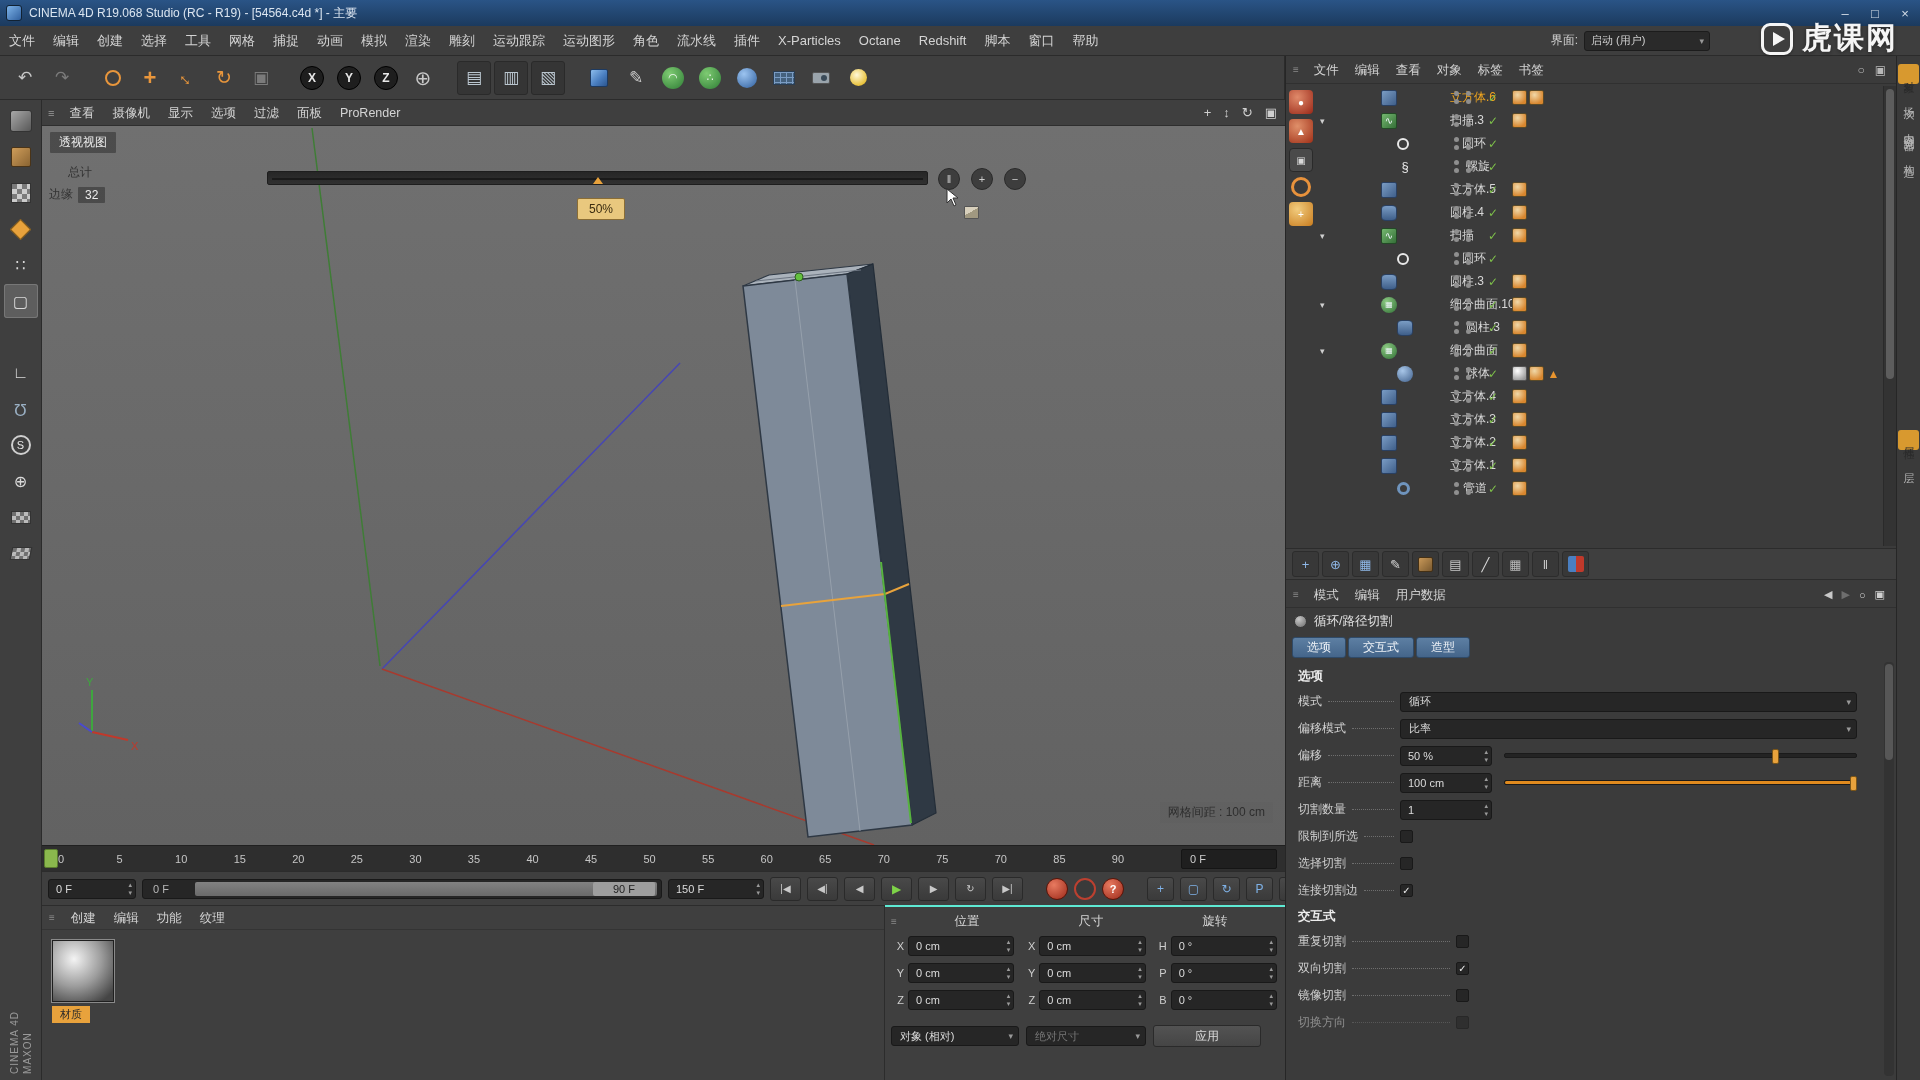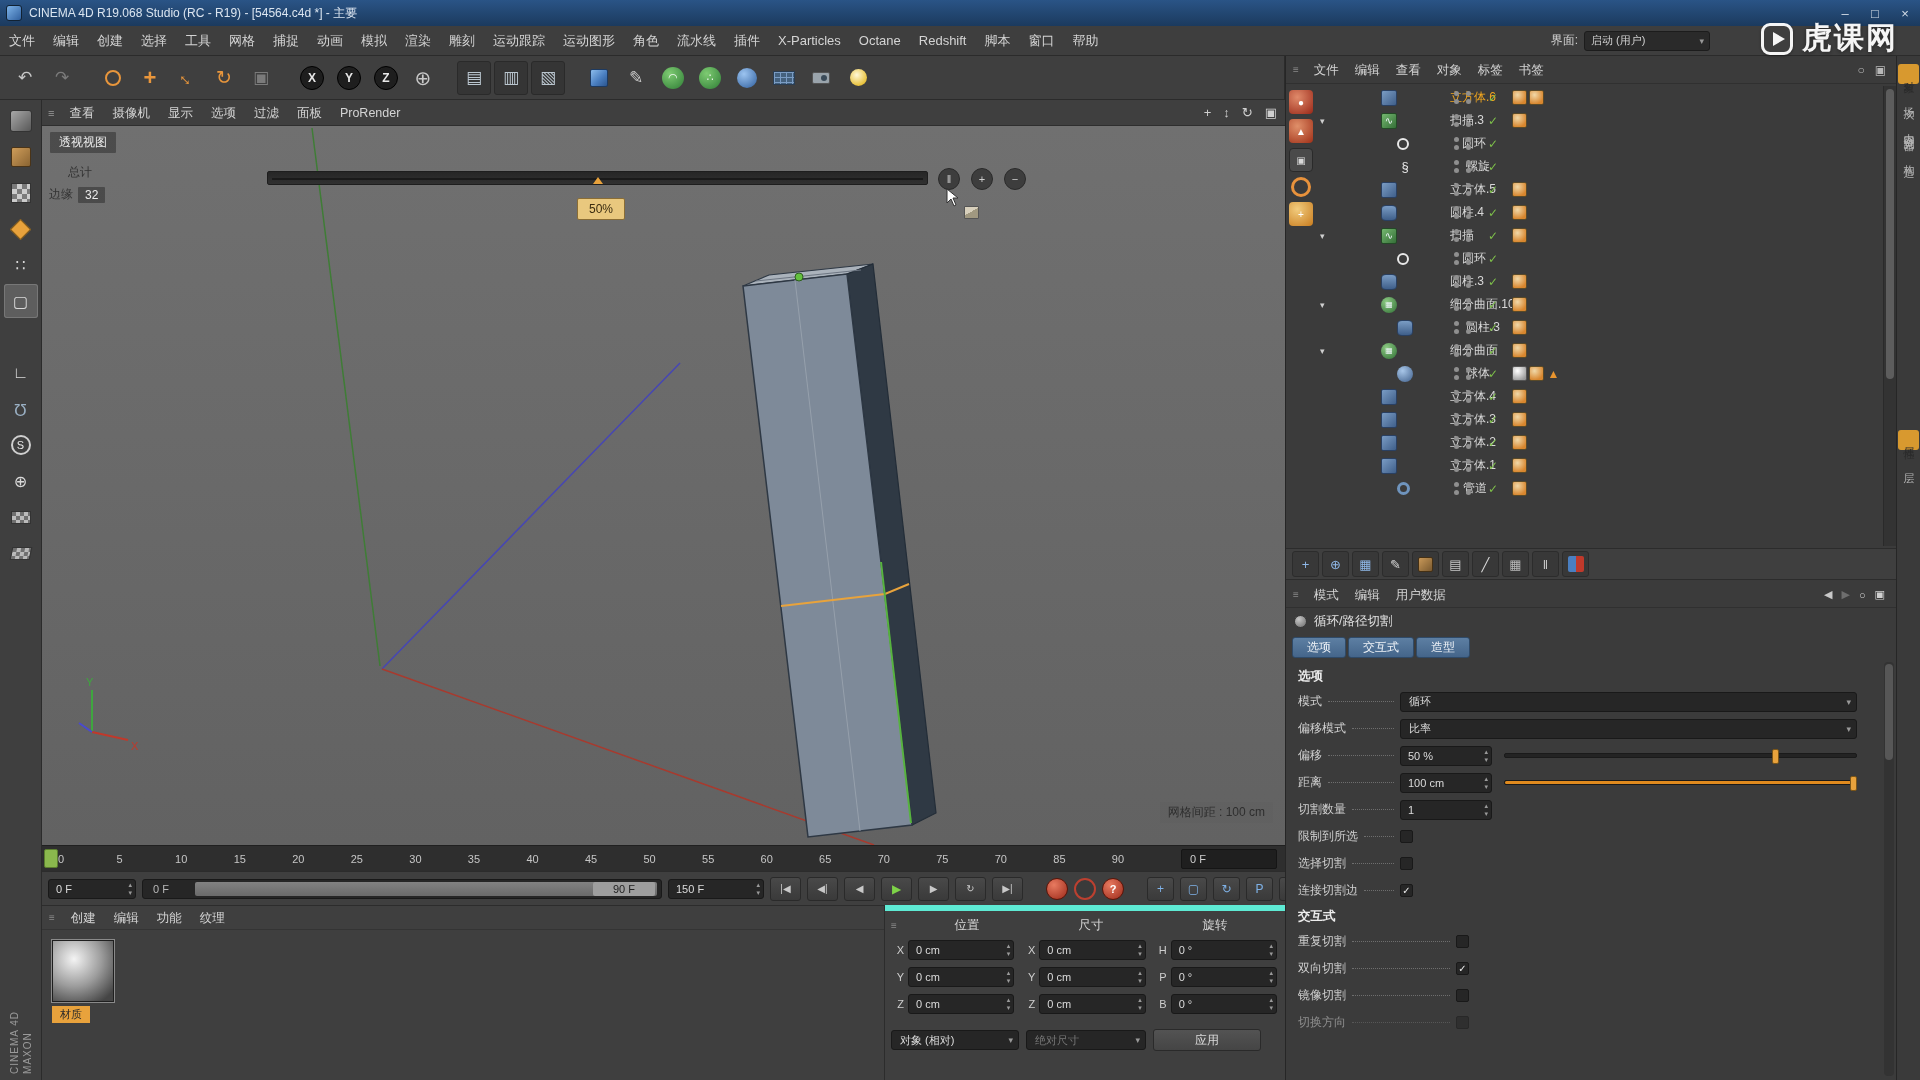--- a/index.html
+++ b/index.html
@@ -116,21 +116,21 @@
   .btn-b{width:27px;height:24px;background:linear-gradient(#494949,#3a3a3a);border:1px solid #2a2a2a;border-radius:3px;color:#7fb2e8;display:flex;align-items:center;justify-content:center;font-size:12px;flex:none;}
   .btn-o{color:#e8a23c;}
   
   #matpanel{left:42px;top:905px;width:843px;height:175px;background:#3f3f3f;border-top:1px solid #2c2c2c;border-right:1px solid #2c2c2c;}
   .pmenu{height:24px;display:flex;align-items:center;border-bottom:1px solid #343434;}
   .pmenu .grip{color:#8a8a8a;font-size:10px;padding:0 7px;}
   .pmenu .mi{line-height:24px;font-size:12.5px;padding:0 9px;}
   #matthumb{left:10px;top:34px;width:62px;height:62px;background:radial-gradient(circle at 35% 30%,#f4f4f4,#9c9c9c 48%,#454545 88%);border:1px solid #1f1f1f;outline:1px solid #8a8a8a;}
   #matname{left:10px;top:100px;background:#e8a23c;color:#2a2a2a;padding:1px 8px;font-size:11px;}
   
-  #coordpanel{left:885px;top:905px;width:400px;height:175px;background:#3f3f3f;border-top:6px solid #5eead4;padding:3px 8px 0 6px;}
+  #coordpanel{left:885px;top:905px;width:400px;height:175px;background:#3f3f3f;border-top:2px solid #5eead4;padding:3px 8px 0 6px;}
   #chead{display:flex;align-items:center;height:22px;}
   #chead .grip{color:#8a8a8a;font-size:10px;width:14px;}
   #chead .hd{flex:1;text-align:center;color:#d6d6d6;font-size:12.5px;}
   .crow{display:flex;align-items:center;height:27px;gap:8px;}
   .ccell{flex:1;display:flex;align-items:center;}
   .clbl{width:13px;text-align:right;margin-right:4px;color:#cfcfcf;font-size:11px;}
   .ccell .fld{flex:1;}
   #cbottom{display:flex;align-items:center;gap:7px;margin-top:12px;}
   .dd{height:20px;background:#262626;border:1px solid #191919;border-radius:3px;display:flex;align-items:center;padding:0 18px 0 8px;position:relative;color:#dcdcdc;font-size:11px;}
   .dd .car{position:absolute;right:5px;color:#999;font-size:9px;}

